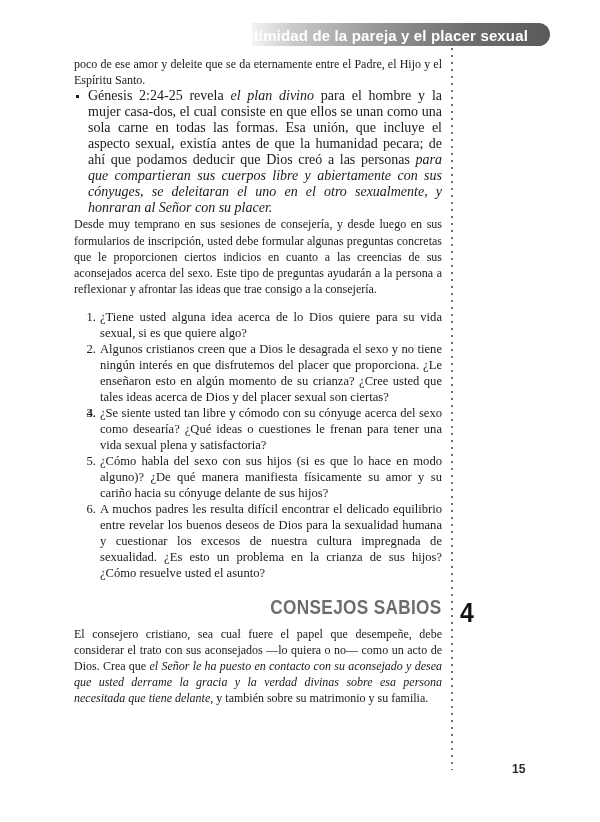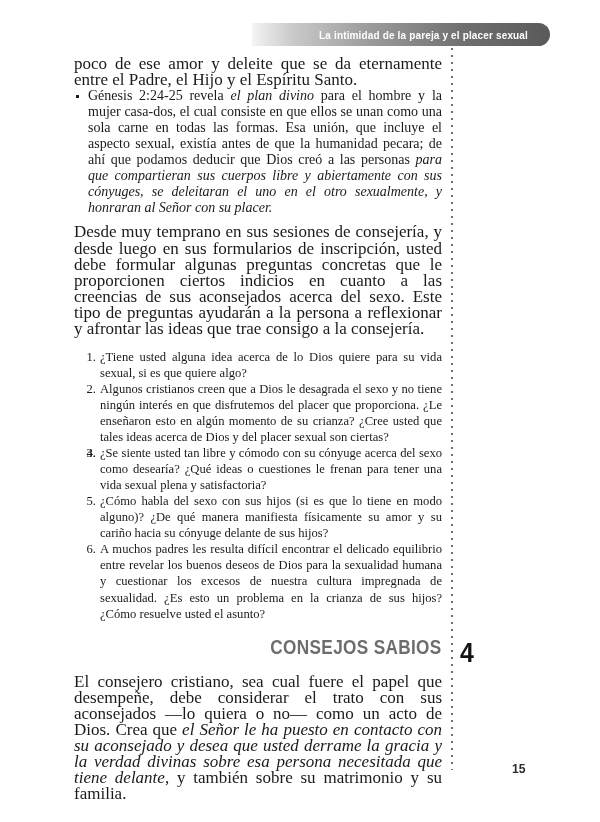--- a/index.html
+++ b/index.html
@@ -26,21 +26,21 @@
     border-radius: 0 12px 12px 0;
     background: linear-gradient(to right, #f4f4f4 0%, #c9c9c9 14%, #9a9a9a 40%, #6e6e6e 72%, #5a5a5a 100%);
   }
   #header-banner-title {
     position: absolute;
     right: 22px;
     top: 50%;
     transform: translateY(-50%);
     font-family: "Liberation Sans", "DejaVu Sans", sans-serif;
     font-weight: bold;
-    font-size: 10px;
+    font-size: 15px;
     letter-spacing: 0.15px;
     color: #ffffff;
     white-space: nowrap;
   }
 
   
   #margin-dotted-rule {
     position: absolute;
     left: 451px;
     top: 48px;
@@ -56,21 +56,21 @@
   
   #text-column {
     position: absolute;
     left: 74px;
     top: 56px;
     width: 368px;
   }
 
   .para {
     margin: 0;
-    font-size: 17px;
+    font-size: 12px;
     line-height: 16.05px;
     text-align: justify;
     text-justify: inter-word;
     hyphens: manual;
   }
 
   
   .bullet-list {
     margin: 0;
     padding: 0;
@@ -152,21 +152,21 @@
     position: absolute;
     left: 512px;
     top: 761px;
     font-family: "Liberation Sans", "DejaVu Sans", sans-serif;
     font-weight: bold;
     font-size: 13.5px;
     color: #2b2b2b;
     transform: scaleX(0.9);
     transform-origin: left top;
   }
-  .sp-t8 { margin-top: 8px; }
+  .sp-t8 { }
   .sp-t12 { margin-top: 12px; }
   .sp-t14 { margin-top: 14px; }
   .sp-t18 { margin-top: 18px; }
 </style>
 </head>
 <body>
 
 <div id="header-banner">
   <span id="header-banner-title">La intimidad de la pareja y el placer sexual</span>
 </div>
@@ -198,21 +198,21 @@
     </li>
     <li>
       <span class="q-num">3.</span>
     </li>
     <li>
       <span class="q-num">4.</span>
       <span>¿Se siente usted tan libre y cómodo con su cónyuge acerca del sexo como desearía? ¿Qué ideas o cuestiones le frenan para tener una vida sexual plena y satisfactoria?</span>
     </li>
     <li>
       <span class="q-num">5.</span>
-      <span>¿Cómo habla del sexo con sus hijos (si es que lo tiene en modo alguno)? ¿De qué manera manifiesta físicamente su amor y su cariño hacia su cónyuge delante de sus hijos?</span>
+      <span>¿Cómo habla del sexo con sus hijos (si es que lo hace en modo alguno)? ¿De qué manera manifiesta físicamente su amor y su cariño hacia su cónyuge delante de sus hijos?</span>
     </li>
     <li>
       <span class="q-num">6.</span>
       <span>A muchos padres les resulta difícil encontrar el delicado equilibrio entre revelar los buenos deseos de Dios para la sexualidad humana y cuestionar los excesos de nuestra cultura impregnada de sexualidad. ¿Es esto un problema en la crianza de sus hijos? ¿Cómo resuelve usted el asunto?</span>
     </li>
   </ol>
 
   <div class="section-heading sp-t14">
     <span class="section-heading-label">CONSEJOS SABIOS</span>
     <span class="section-number">4</span>

